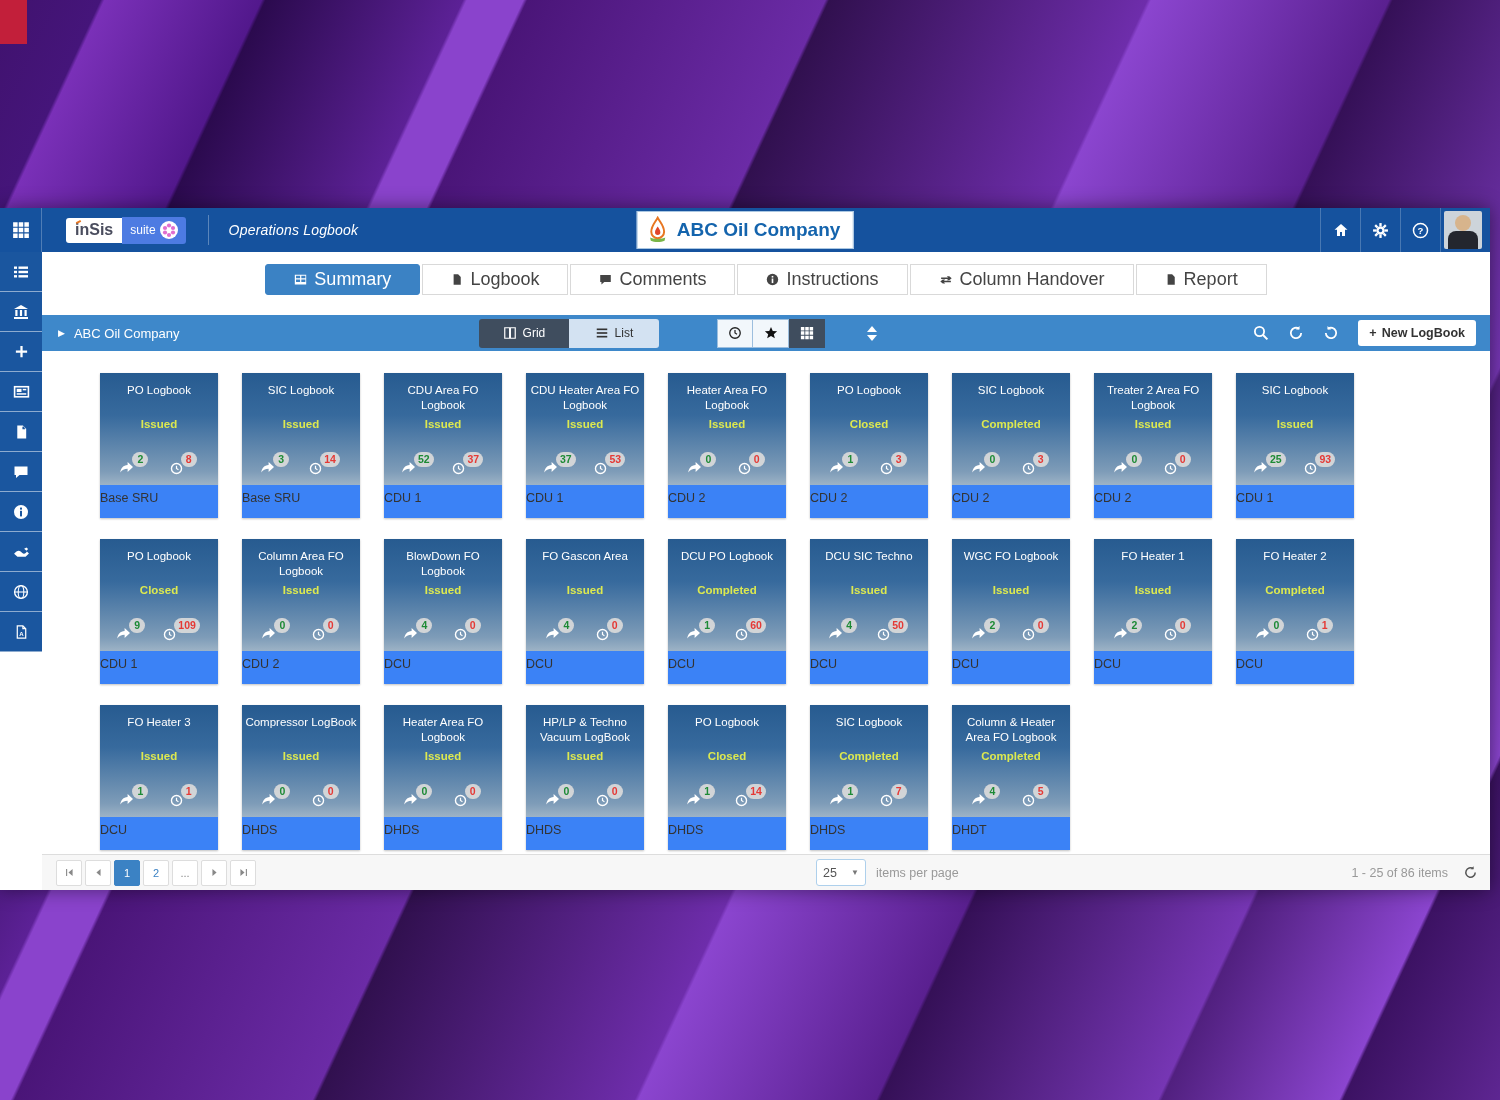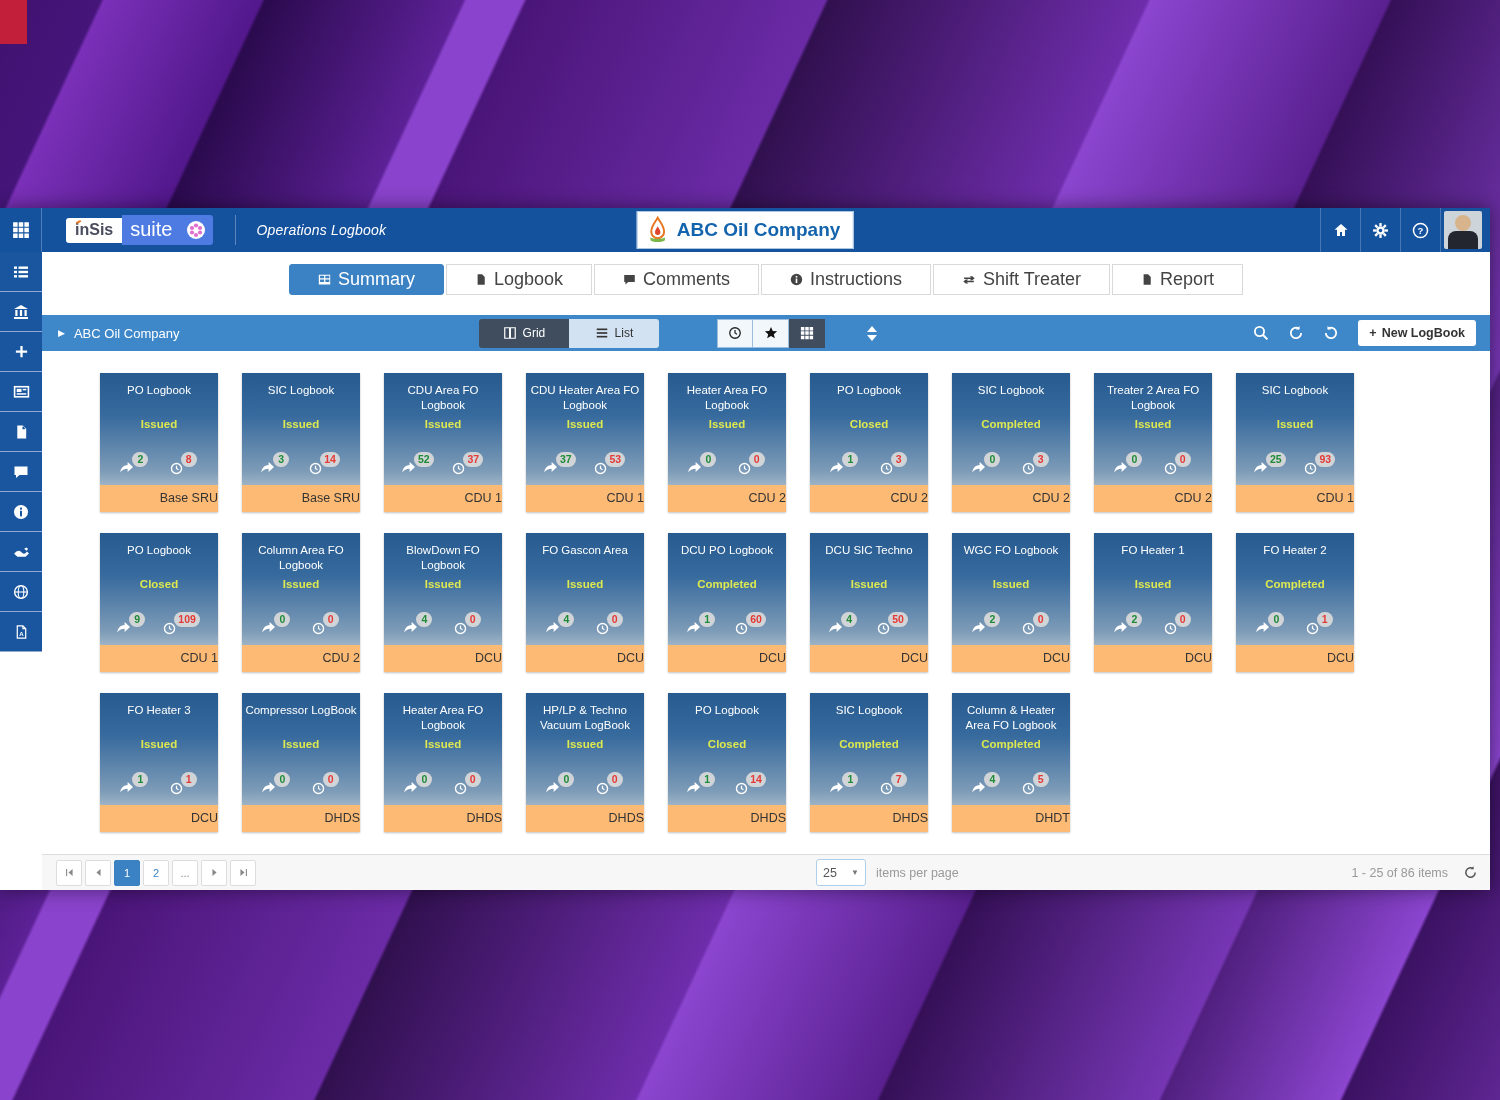--- a/index.html
+++ b/index.html
@@ -34,22 +34,22 @@
     position:absolute; top:0; left:0; right:0; height:44px;
     background:#15529e; display:flex; align-items:center; color:#fff;
   }
   .launcher { width:42px; height:44px; display:flex; align-items:center; justify-content:center;
     border-right:1px solid rgba(255,255,255,.25); cursor:pointer; }
   .brand { display:flex; align-items:center; margin-left:24px; height:29px; }
   .brand-left { background:#fff; color:#4a4d5e; font-weight:bold; font-size:16px;
     padding:3px 9px 4px 9px; border-radius:3px 0 0 3px; position:relative; }
   .brand-left::before { content:""; position:absolute; left:10px; top:3px; width:5px; height:2px;
     background:#e87722; transform:rotate(-25deg); }
-  .brand-right { background:#4d7be2; color:#fff; font-size:20px; padding:3px 7px 4px 8px;
-    border-radius:0 3px 3px 0; display:flex; align-items:center; gap:14px; }
+  .brand-right { background:#4d7be2; color:#fff; font-size:12px; padding:3px 7px 4px 8px;
+    border-radius:0 3px 3px 0; display:flex; align-items:center; gap:3px; }
   .header-divider { width:1px; height:30px; background:rgba(255,255,255,.3); margin:0 20px 0 22px; }
   .module-title { font-size:14px; letter-spacing:.2px;font-style:italic; }
   .company-badge {
     position:absolute; left:50%; top:3px; transform:translateX(-50%);
     background:#fff; border:1px solid #aac7e2; padding:3px 12px 3px 8px; height:38px;
     display:flex; align-items:center; gap:7px;
   }
   .company-badge .company-name { color:#1464ad; font-size:19px; font-weight:bold; }
   .header-right { margin-left:auto; display:flex; align-items:stretch; height:44px; }
   .hbtn { width:40px; display:flex; align-items:center; justify-content:center;
@@ -107,21 +107,21 @@
   .card-title { color:#fff; font-size:11.5px; text-align:center; line-height:1.3; padding:0 3px;
     margin-top:10px; min-height:30px; display:flex; align-items:flex-start; justify-content:center; }
   .card-status { color:#dde94f; font-size:11.5px; font-weight:bold; margin-top:5px; }
   .card-counters { margin-top:auto; margin-bottom:10px; width:100%; display:flex; justify-content:space-evenly; }
   .counter { display:flex; align-items:flex-end; color:#fff; }
   .cbadge { background:rgba(218,218,218,.92); border-radius:9px; min-width:16px; height:15px;
     padding:0 4px; font-size:10.5px; font-weight:bold; line-height:15px; text-align:center;
     transform:translate(-2px,-8px); }
   .cbadge.green { color:#1d8a35; }
   .cbadge.red { color:#e53935; }
-  .card-footer { height:27px; background:#fdba74; color:#333; font-size:12.5px; text-align:right;
+  .card-footer { height:33px; background:#3b82f6; color:#333; font-size:12.5px; text-align:left;
     line-height:27px; white-space:nowrap; overflow:hidden; }
 
   
   .pagination { position:absolute; left:0; right:0; bottom:0; height:36px; background:#f7f7f7;
     border-top:1px solid #ddd; display:flex; align-items:center; color:#999; font-size:12.5px; }
   .pager { display:flex; gap:3px; margin-left:14px; }
   .pg-btn { width:26px; height:26px; background:#fff; border:1px solid #ddd; border-radius:2px;
     display:flex; align-items:center; justify-content:center; color:#888; font-size:11px; cursor:pointer; }
   .pg-btn.active { background:#3b82c4; border-color:#3b82c4; color:#fff; }
   .page-size { margin-left:560px; display:flex; align-items:center; gap:10px; }
@@ -344,21 +344,21 @@
             </svg>
           </span>
         <span>Instructions</span>
       </div>
       <div class="tab">
         <span>
             <svg width="14" height="13" viewBox="0 0 16 16" fill="currentColor">
               <path d="M2 5.5h8.5L9 4h3l3 2.5-3 2.5H9l1.5-1.5H2zM14 11.5H5.5L7 13H4L1 10.5 4 8h3L5.5 9.5H14z"></path>
             </svg>
           </span>
-        <span>Shift Treater</span>
+        <span>Column Handover</span>
       </div>
       <div class="tab">
         <span>
             <svg width="12" height="13" viewBox="0 0 16 16" fill="currentColor">
               <path d="M3.5 1h6L13 4.5V15h-9.5z"></path>
             </svg>
           </span>
         <span>Report</span>
       </div>
     </div>

